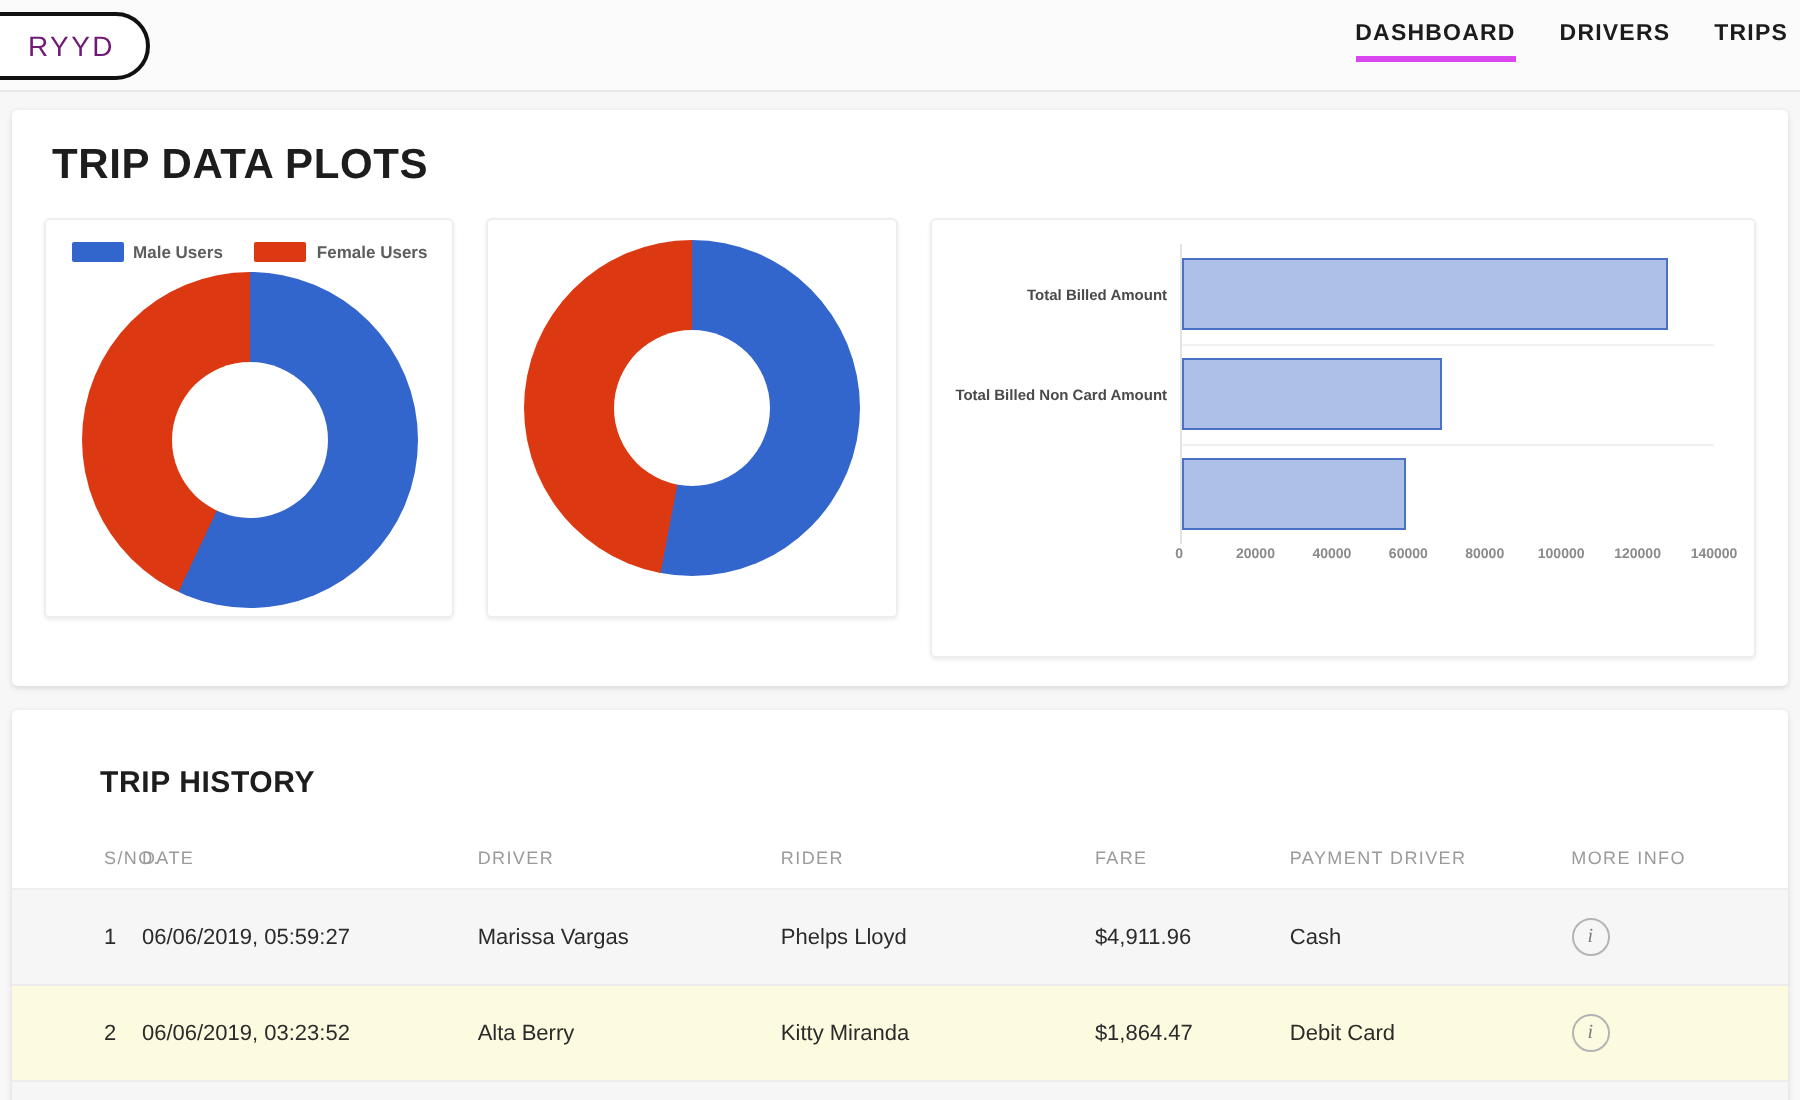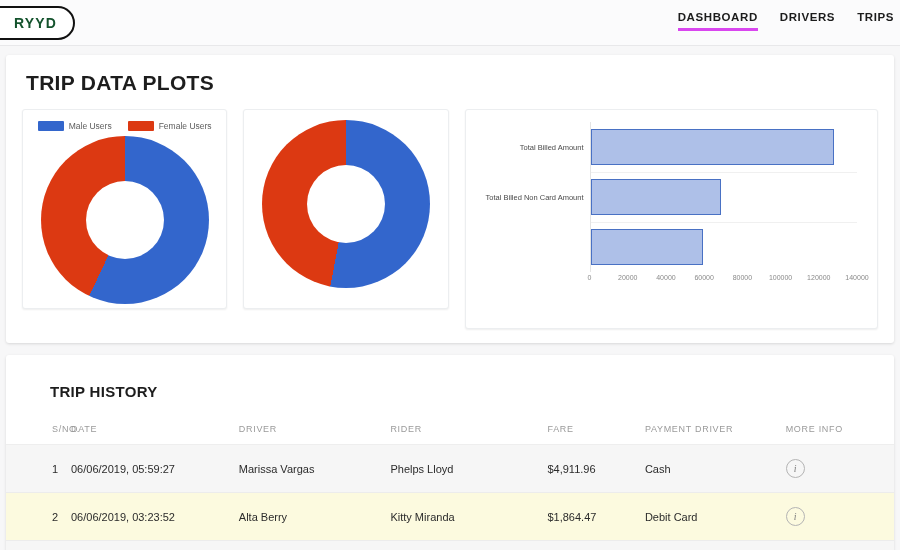--- a/index.html
+++ b/index.html
@@ -24,23 +24,23 @@
     height: 34px;
     padding: 0 16px 0 26px;
     border: 2px solid #111;
     border-radius: 0 20px 20px 0;
     display: flex;
     align-items: center;
     background: #fff;
   }
   .logo-text {
     font-size: 14px;
-    font-weight: bold;
+    font-weight: normal;
     letter-spacing: 1.2px;
-    color: #14532d;
+    color: #701a75;
   }
   .nav {
     margin-left: auto;
     display: flex;
     align-items: flex-start;
     gap: 22px;
     padding-right: 6px;
     height: 46px;
     padding-top: 11px;
   }
@@ -73,27 +73,27 @@
   }
   .plots-row { display: flex; gap: 16px; padding: 0 4px; }
   .plot-box {
     background: #fff;
     border: 1px solid #eceef0;
     border-radius: 3px;
     box-shadow: 0 1px 2px rgba(0,0,0,0.07);
     padding: 8px 4px 6px 4px;
   }
   .donut-box { width: 206px; height: 200px; }
-  .bar-box   { width: 415px; height: 220px; position: relative; }
+  .bar-box   { width: 415px; height: 220px; position: relative; font-weight: bold; }
 
   .legend {
     display: flex; justify-content: center; align-items: center;
     gap: 16px; height: 16px; margin-bottom: 2px;
   }
-  .legend-item { display: flex; align-items: flex-start; gap: 5px; }
+  .legend-item { display: flex; align-items: flex-start; gap: 5px; font-weight: bold; }
   .legend-swatch { width: 26px; height: 10px; border-radius: 1px; }
   .legend-label { font-size: 8.5px; color: #5d5d5d; white-space: nowrap; }
 
   .donut-wrap { display: flex; justify-content: center; align-items: center; margin-top: 2px; }
   .donut {
     width: 168px; height: 168px; border-radius: 50%;
     position: relative;
   }
   .donut::after {
     content: ""; position: absolute;

